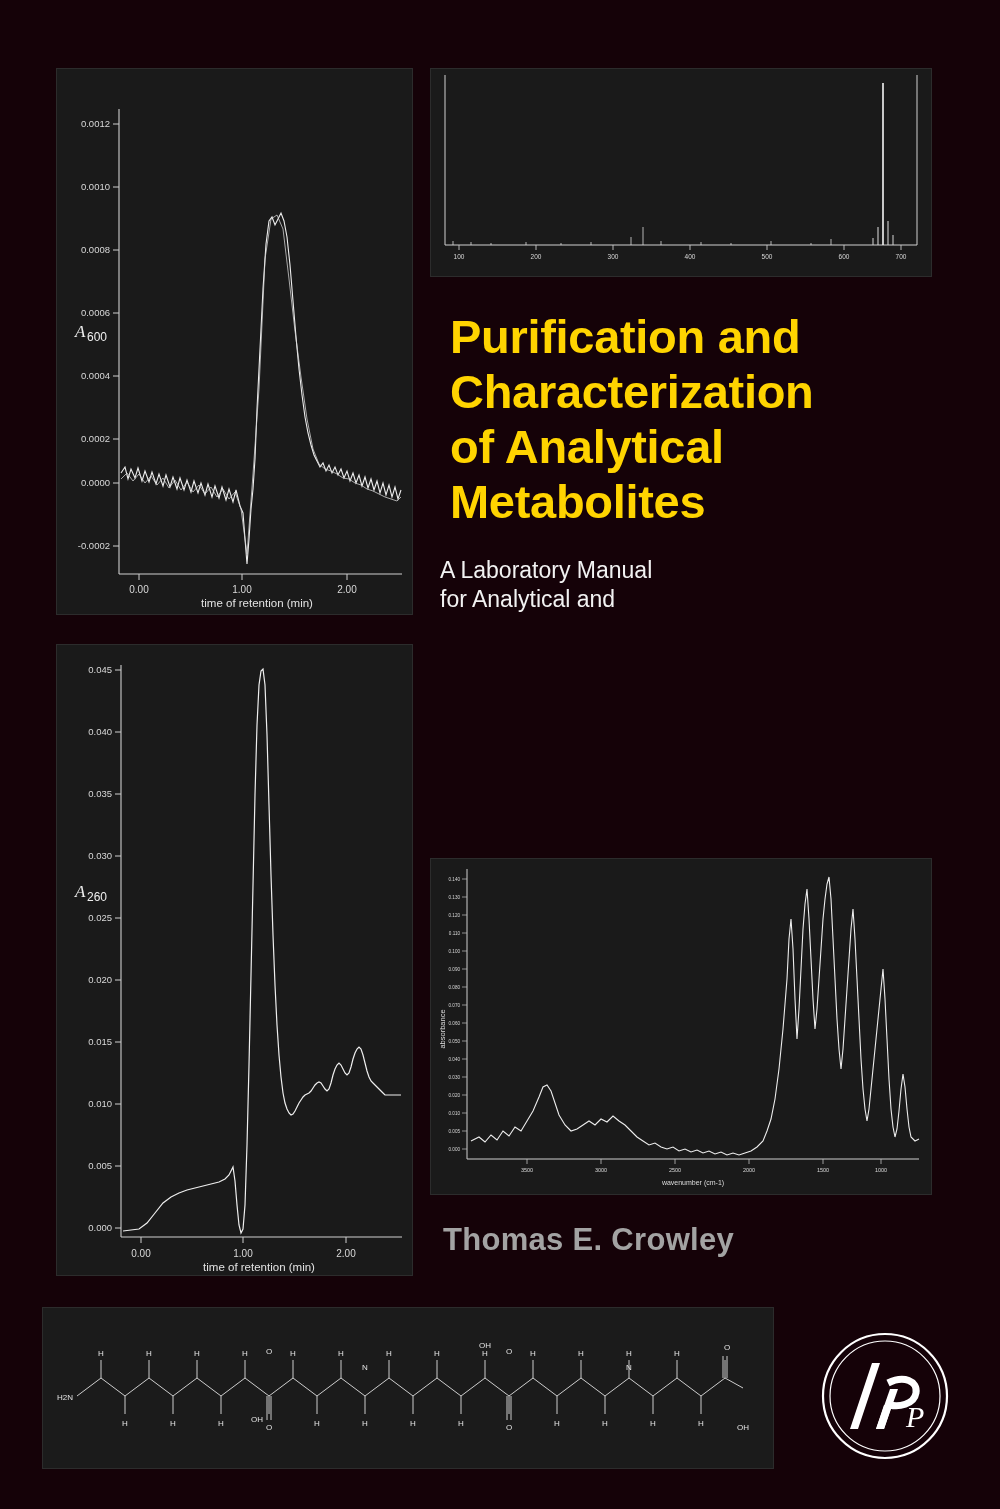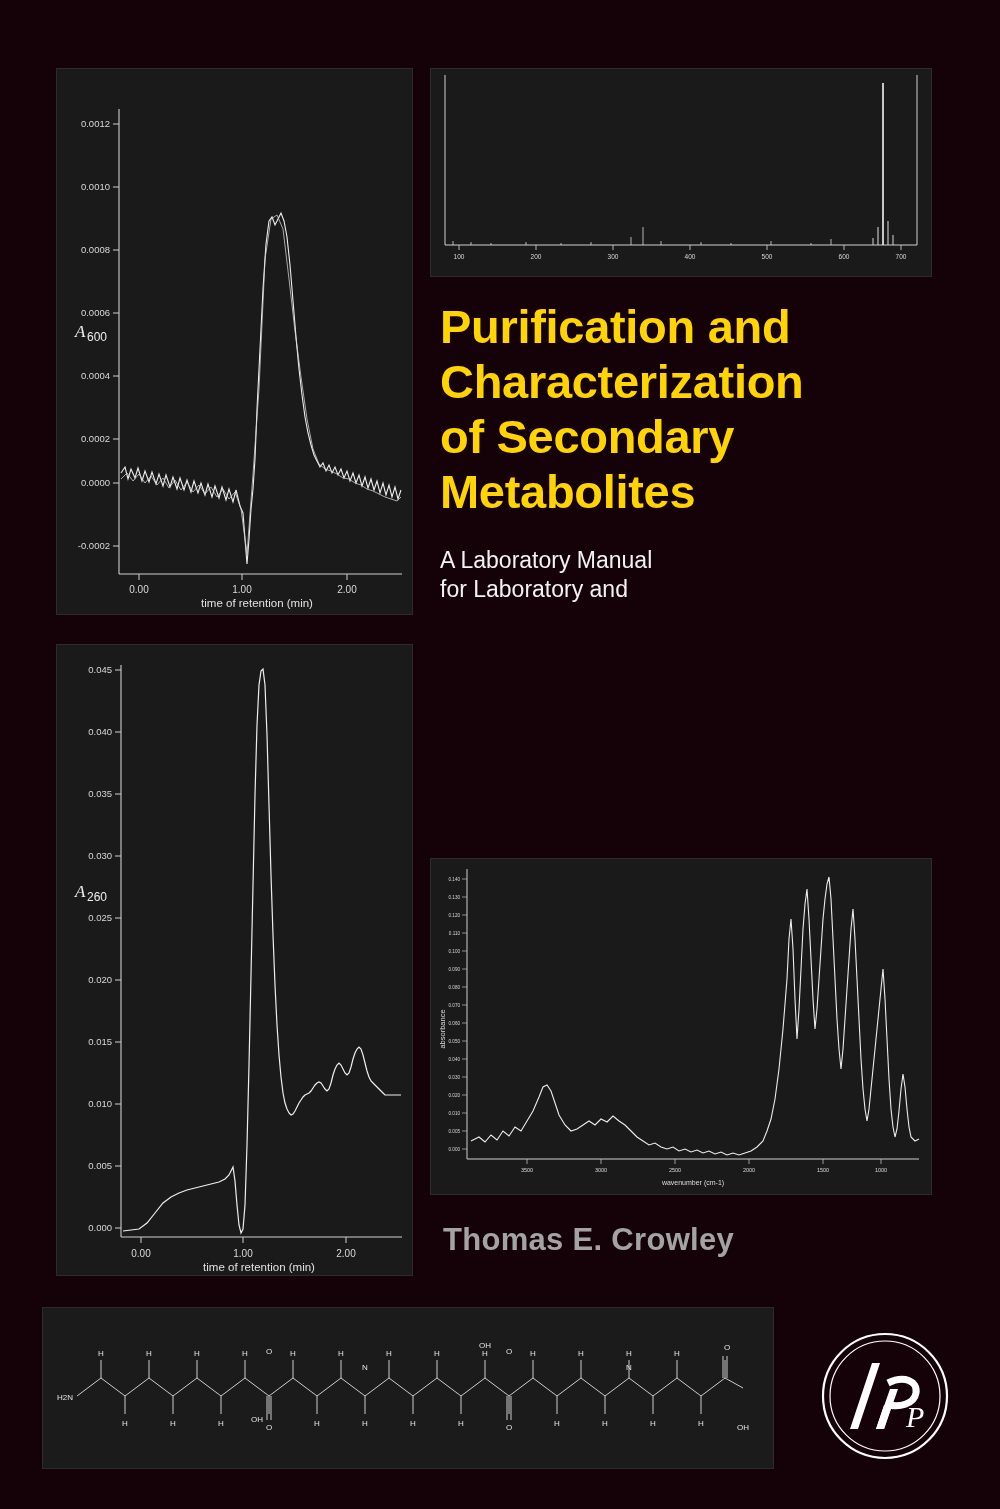--- a/index.html
+++ b/index.html
@@ -38,21 +38,21 @@
     left: 440px;
     top: 300px;
     width: 520px;
   }
   .main-title {
     color: #ffd400;
     font-weight: bold;
     font-size: 47px;
     line-height: 1.17;
     letter-spacing: -0.3px;
-    margin: 0;
+    margin: 10px;
   }
   .subtitle {
     color: #f2f2f2;
     font-size: 23px;
     line-height: 1.26;
     margin: 26px 0 0 0;
     font-weight: normal;
   }
   #author {
     position: absolute;
@@ -185,26 +185,26 @@
       <line x1="457" y1="176" x2="457" y2="152" stroke="#e0e0e0" stroke-width="1"></line>
       <line x1="462" y1="176" x2="462" y2="166" stroke="#d5d5d5" stroke-width="1"></line>
       <line x1="442" y1="176" x2="442" y2="169" stroke="#d5d5d5" stroke-width="1"></line>
     </svg>
   </div>
 
   <div id="title-block">
     <div class="main-title">
       <div>Purification and</div>
       <div>Characterization</div>
-      <div>of Secondary</div>
+      <div>of Analytical</div>
       <div>Metabolites</div>
     </div>
     <div class="subtitle">
       <div>A Laboratory Manual</div>
-      <div>for Laboratory and</div>
+      <div>for Analytical and</div>
     </div>
   </div>
 
   <div class="panel" style="left:56px; top:644px; width:355px; height:630px;">
     <svg viewBox="0 0 355 630" preserveAspectRatio="none">
       <rect x="0" y="0" width="355" height="630" fill="#1a1a1a"></rect>
       <line x1="64" y1="20" x2="64" y2="592" stroke="#cfcfcf" stroke-width="1.1"></line>
       <line x1="64" y1="592" x2="345" y2="592" stroke="#cfcfcf" stroke-width="1.1"></line>
       <g stroke="#cfcfcf" stroke-width="1">
         <line x1="58" y1="25" x2="64" y2="25"></line>

